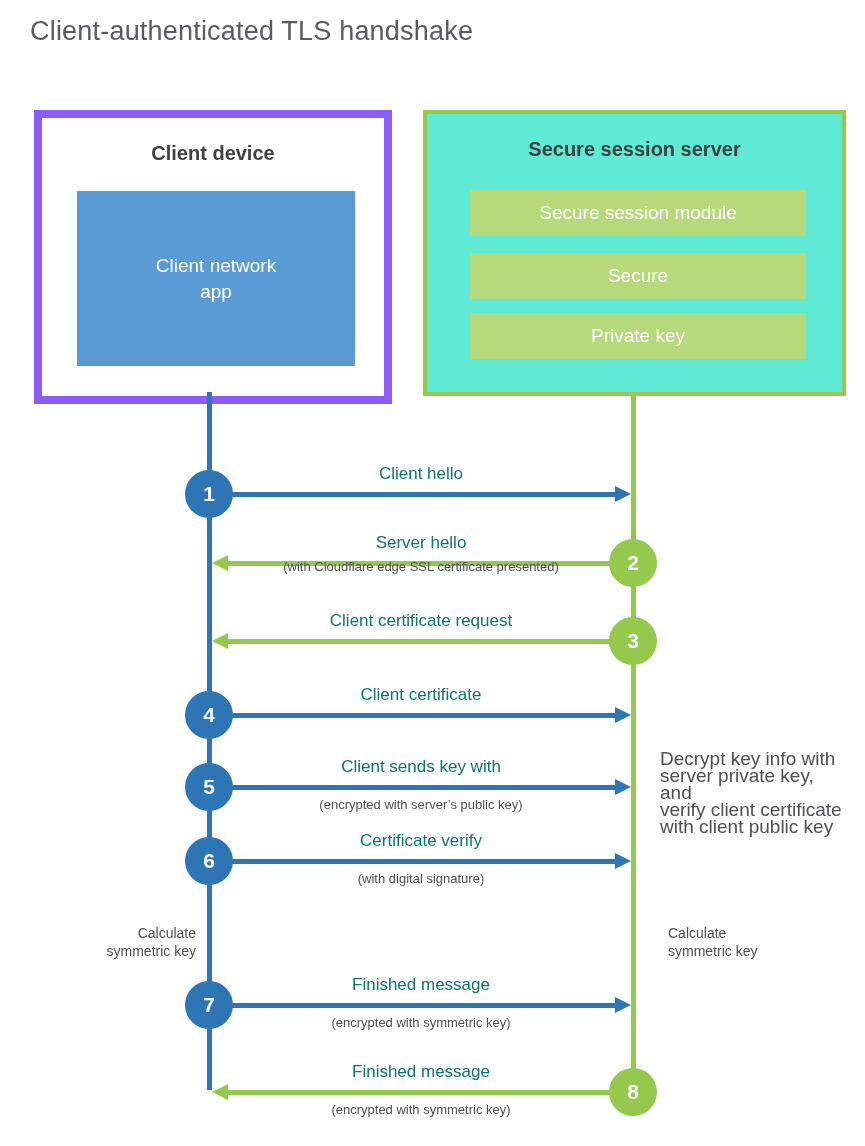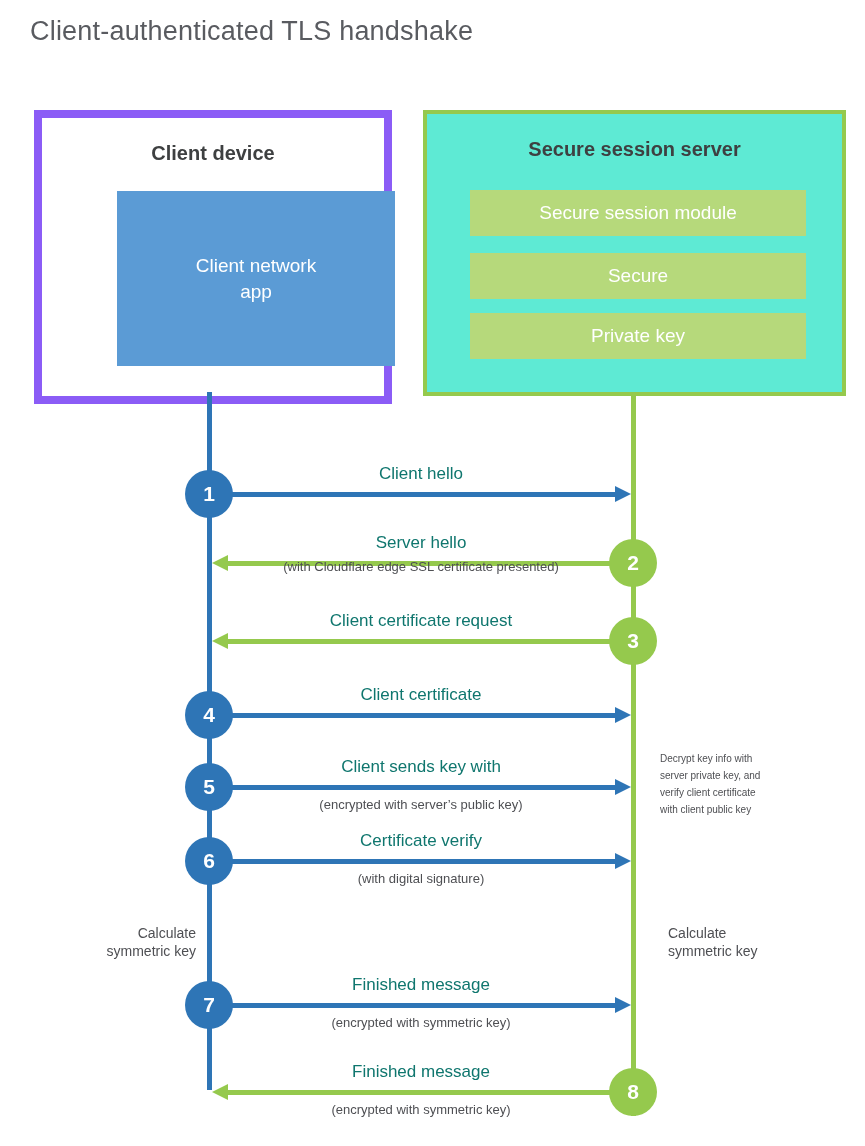--- a/index.html
+++ b/index.html
@@ -23,21 +23,21 @@
     left:423px;top:110px;width:415px;height:278px;
     border:4px solid #95c94d;background:#5eead4;
   }
   .box-title{
     left:0;top:24px;width:100%;text-align:center;
     font-size:20px;font-weight:bold;color:#3e4041;
   }
   .app-box{
     left:35px;top:73px;width:278px;height:175px;background:#5b9bd5;
     display:flex;align-items:center;justify-content:center;text-align:center;
-    color:#ffffff;font-size:19px;line-height:26px;margin-left:40px;
+    color:#ffffff;font-size:19px;line-height:26px;
   }
   .module-bar{
     left:43px;width:336px;height:46px;background:#b6d97b;
     display:flex;align-items:center;justify-content:center;
     color:#ffffff;font-size:19px;
   }
   .bar-0{top:76px;} .bar-1{top:139px;} .bar-2{top:199px;}
   
   .lifeline{position:absolute;width:5px;}
   .lifeline-client{left:207px;top:392px;height:698px;background:#2e75b6;}
@@ -48,21 +48,21 @@
   .step-label{position:absolute;left:211px;width:420px;text-align:center;font-size:17px;color:#0f766e;}
   .step-sublabel{position:absolute;left:211px;width:420px;text-align:center;font-size:13px;color:#4e4f53;}
   .step-circle{
     position:absolute;width:48px;height:48px;border-radius:50%;
     display:flex;align-items:center;justify-content:center;
     color:#ffffff;font-size:21px;font-weight:bold;
   }
   
   .decrypt-note{
     left:660px;top:750px;width:190px;
-    font-size:10px;line-height:17px;color:#4e4f53;text-align:left;
+    font-size:19px;line-height:17px;color:#4e4f53;text-align:left;
   }
   .calc-left{
     left:40px;top:924px;width:156px;text-align:right;
     font-size:14px;line-height:18px;color:#4e4f53;
   }
   .calc-right{
     left:668px;top:924px;width:160px;text-align:left;
     font-size:14px;line-height:18px;color:#4e4f53;
   }
 </style>

